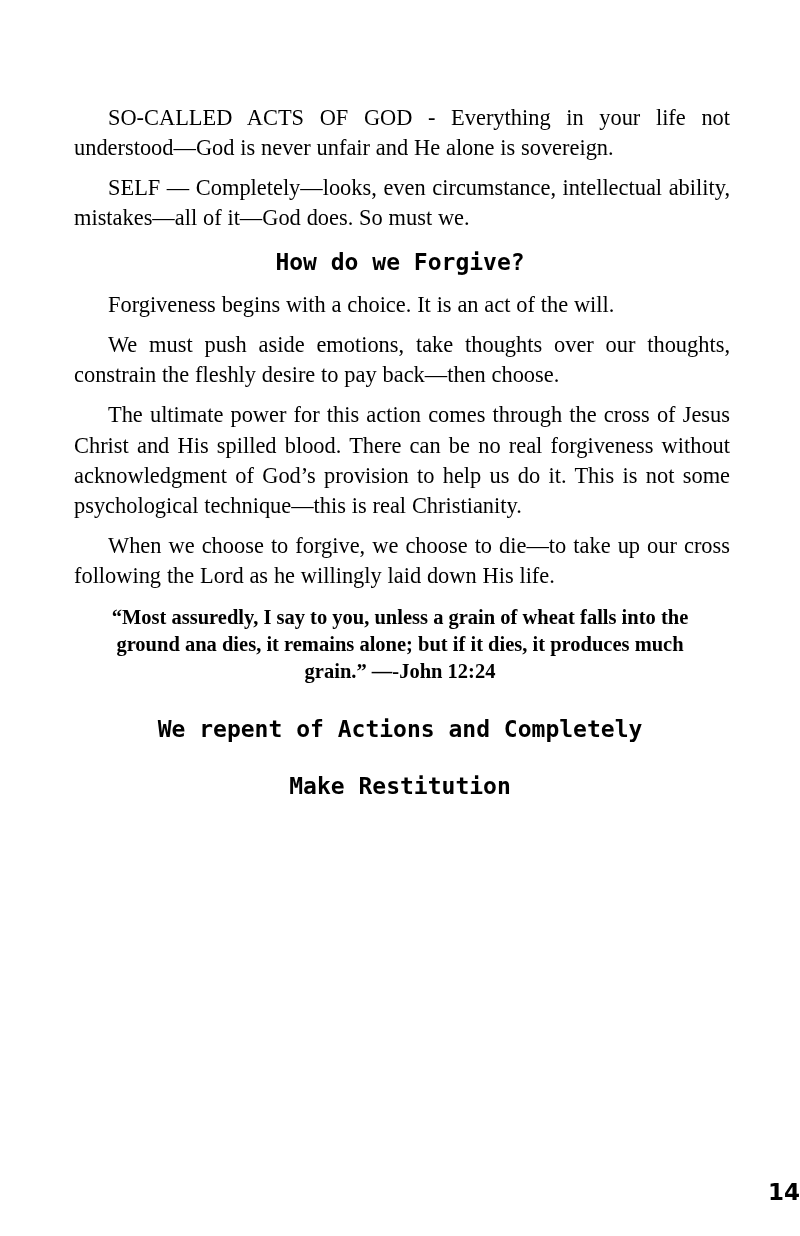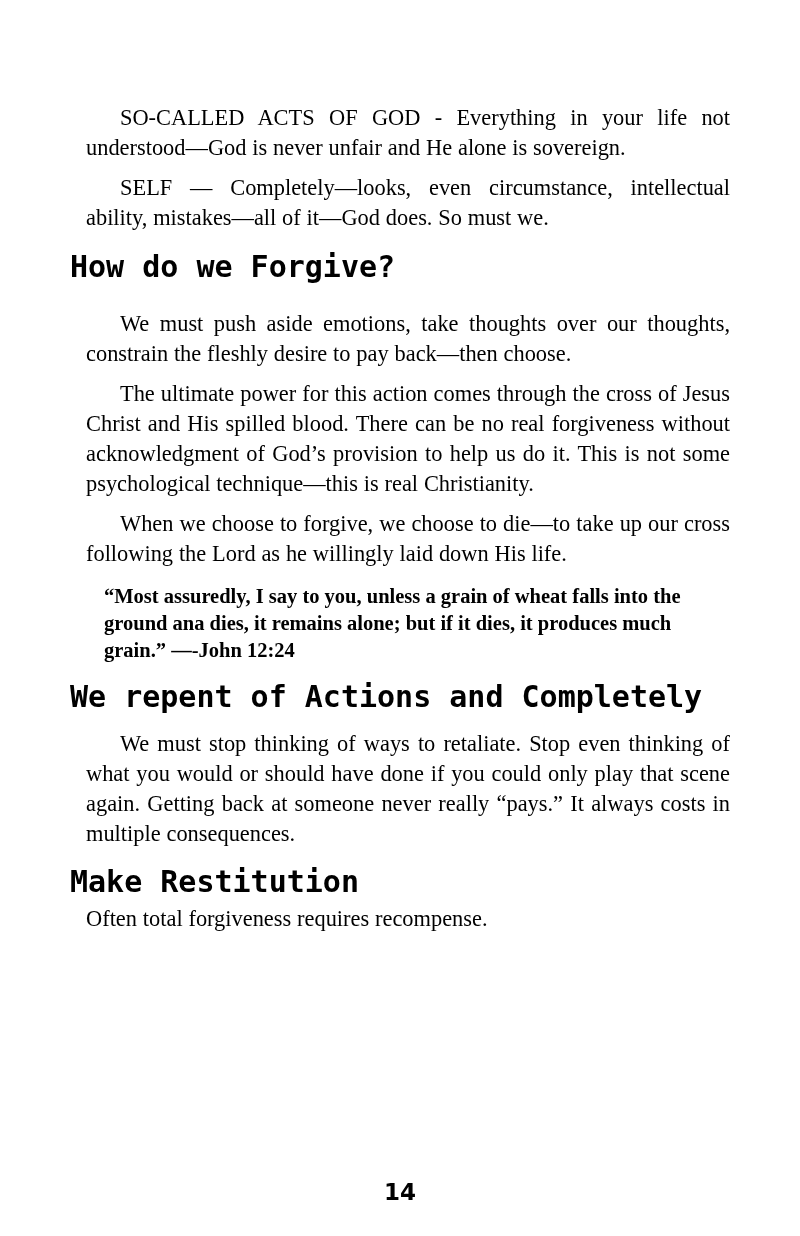--- a/index.html
+++ b/index.html
@@ -17,21 +17,21 @@
     font-family: "Liberation Serif", "DejaVu Serif", serif;
     color: #000000;
   }
   .content {
     position: absolute;
     left: 70px;
     top: 103px;
     width: 660px;
   }
   p.body-para {
-    margin: 0 0 0 16px;
+    margin: 0 0 0 4px;
     font-size: 22.4px;
     line-height: 1.345;
     text-align: justify;
     text-indent: 34px;
     -webkit-hyphens: none;
     hyphens: none;
     word-spacing: 0.01em;
   }
   p.no-indent {
     text-indent: 0;
@@ -39,41 +39,42 @@
   
   .gap-s { height: 10px; }
   .gap-m { height: 13px; }
   .gap-head-before { height: 15px; }
   .gap-head-after { height: 4px; }
 
   h2.section-heading {
     margin: 0;
     font-family: "DejaVu Sans Mono", "Liberation Mono", monospace;
     font-weight: bold;
-    font-size: 30px;
+    font-size: 23px;
+    text-align: center;
     letter-spacing: 0px;
     line-height: 1.2;
   }
 
   blockquote.scripture {
-    margin: 0 0 0 34px;
+    margin: 0 0 16px 34px;
     width: 592px;
     font-size: 20.5px;
     line-height: 1.32;
     font-weight: bold;
-    text-align: left;
+    text-align: center;
     text-indent: 0;
   }
 
   .page-number {
     position: absolute;
     left: 0;
     right: 0;
     top: 1179px;
-    text-align: center;
+    text-align: right;
     font-family: "DejaVu Sans", "Liberation Sans", sans-serif;
     font-weight: bold;
     font-size: 23px;
     color: #000000;
   }
 </style>
 </head>
 <body>
 
 <div class="page">
@@ -84,44 +85,43 @@
     <div class="gap-s"></div>
 
     <p class="body-para">SELF — Completely—looks, even circumstance, intellectual ability, mistakes—all of it—God does. So must we.</p>
     <div class="gap-head-before"></div>
 
     <h2 class="section-heading">How do we Forgive?</h2>
     <div class="gap-head-after"></div>
 
     <div class="gap-s"></div>
 
+    <p class="body-para">Forgiveness begins with a choice. It is an act of the will.</p>
     <div class="gap-s"></div>
 
     <p class="body-para">We must push aside emotions, take thoughts over our thoughts, constrain the fleshly desire to pay back—then choose.</p>
     <div class="gap-s"></div>
 
     <p class="body-para">The ultimate power for this action comes through the cross of Jesus Christ and His spilled blood. There can be no real forgiveness without acknowledgment of God’s provision to help us do it. This is not some psychological technique—this is real Christianity.</p>
     <div class="gap-s"></div>
 
     <p class="body-para">When we choose to forgive, we choose to die—to take up our cross following the Lord as he willingly laid down His life.</p>
     <div class="gap-m"></div>
 
     <blockquote class="scripture">“Most assuredly, I say to you, unless a grain of wheat falls into the ground ana dies, it remains alone; but if it dies, it produces much grain.” —-John 12:24</blockquote>
     <div class="gap-head-before"></div>
 
     <h2 class="section-heading">We repent of Actions and Completely</h2>
     <div class="gap-head-after"></div>
 
     <div class="gap-s"></div>
 
-    <p class="body-para">We must stop thinking of ways to retaliate. Stop even thinking of what you would or should have done if you could only play that scene again. Getting back at someone never really “pays.” It always costs in multiple consequences.</p>
     <div class="gap-head-before"></div>
 
     <h2 class="section-heading">Make Restitution</h2>
     <div class="gap-head-after"></div>
 
-    <p class="body-para no-indent">Often total forgiveness requires recompense.</p>
 
   </div>
 
   <div class="page-number">14</div>
 
 </div>
 
 </body></html>

